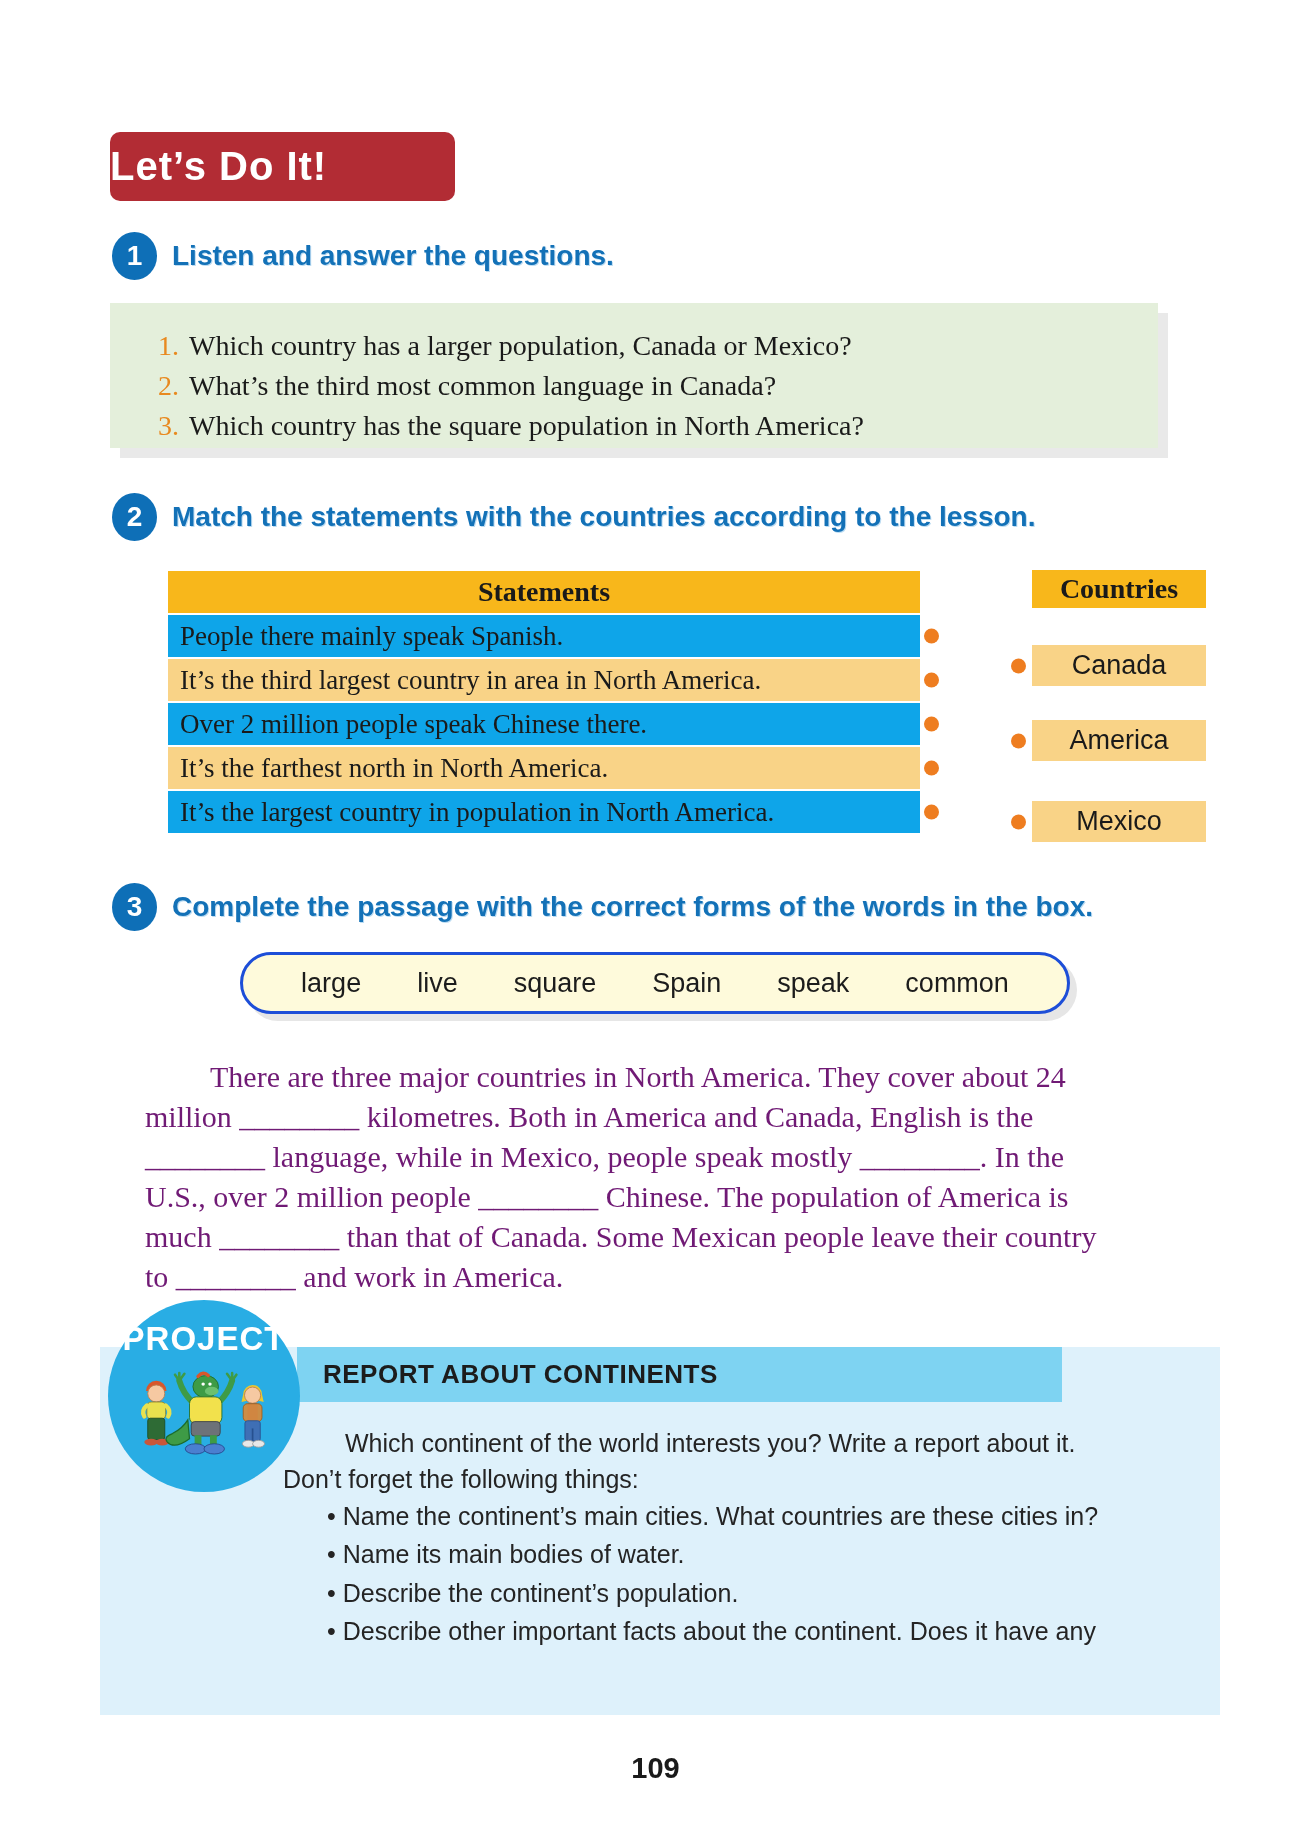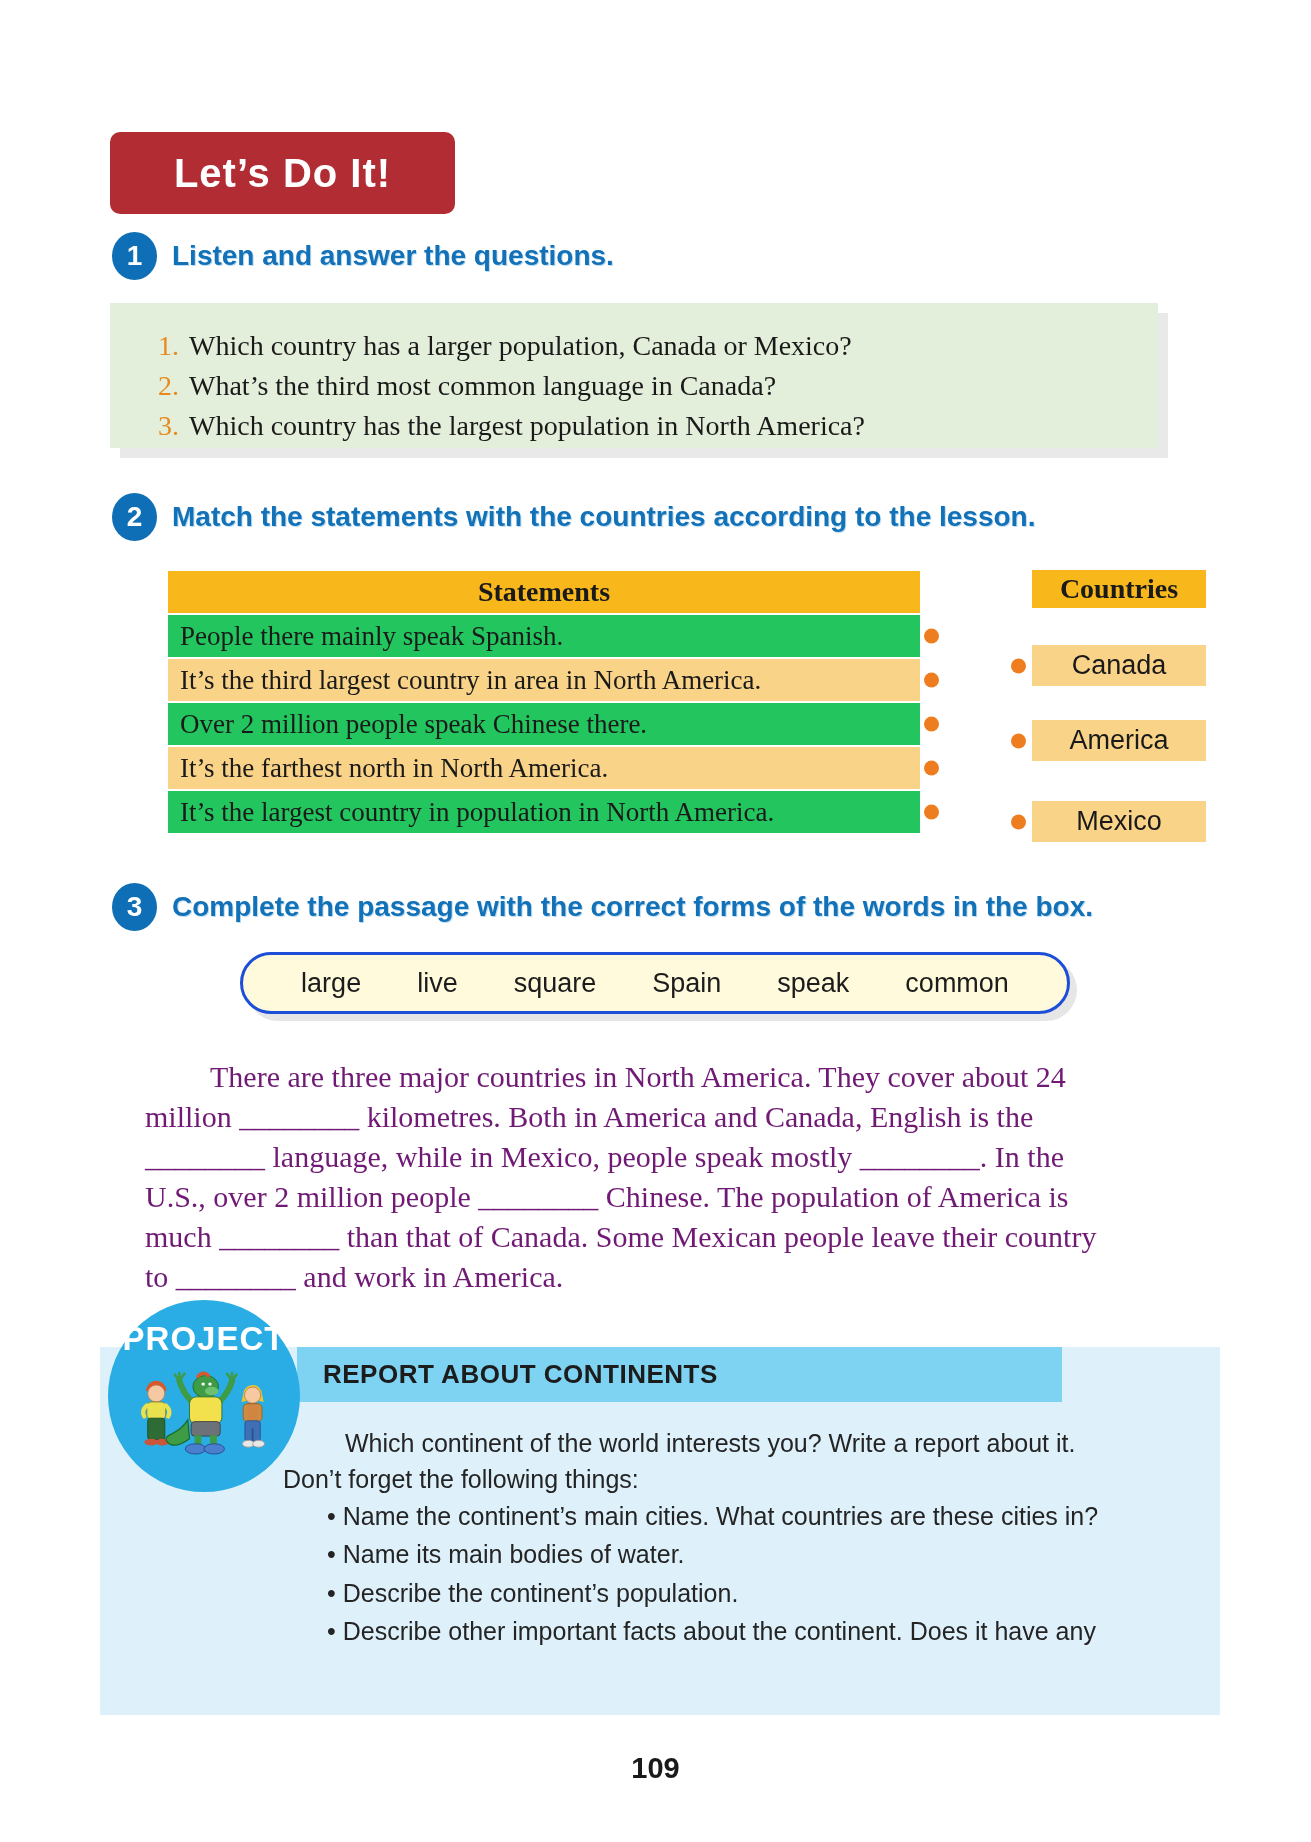--- a/index.html
+++ b/index.html
@@ -1,21 +1,21 @@
 <!DOCTYPE html>
 <html><head>
 <meta charset="utf-8">
 <style>
   html,body{margin:0;padding:0;background:#ffffff;}
   .page{position:relative;width:1311px;height:1842px;background:#ffffff;overflow:hidden;
         font-family:"Liberation Sans",sans-serif;}
 
   
-  .banner{position:absolute;left:110px;top:132px;width:345px;height:82px;
-          background:#b22c34;border-radius:10px;display:flex;align-items:center;justify-content:center;}
+  .banner{position:absolute;left:110px;top:132px;width:345px;height:69px;
+          background:#b22c34;border-radius:10px;display:flex;align-items:center;justify-content:flex-start;}
   .banner span{color:#ffffff;font-size:40px;font-weight:bold;letter-spacing:1px;}
 
   
   .ex-header{position:absolute;left:112px;display:flex;align-items:center;gap:15px;}
   .num-circle{width:45px;height:48px;border-radius:50%;background:#0e6fb7;color:#ffffff;
               font-size:28px;font-weight:bold;display:flex;align-items:center;justify-content:center;flex:0 0 auto;}
   .ex-title{color:#1371b7;font-size:28px;font-weight:bold;white-space:nowrap;
             text-shadow:1px 1px 0 #bcdcf2;}
 
   
@@ -24,21 +24,21 @@
   .question{display:flex;gap:10px;line-height:40px;font-family:"Liberation Serif",serif;
             font-size:28px;color:#1a1a1a;}
   .qnum{color:#e8891f;}
 
   
   .statements-table{position:absolute;left:168px;top:571px;width:752px;border-radius:24px;}
   .tbl-header{height:42px;background:#f8b71b;display:flex;align-items:center;justify-content:center;
               font-family:"Liberation Serif",serif;font-size:28px;font-weight:bold;color:#1a1a1a;}
   .stmt-row{position:relative;height:42px;margin-top:2px;display:flex;align-items:center;
             padding-left:12px;font-family:"Liberation Serif",serif;font-size:27px;color:#1a1a1a;}
-  .row-cream{background:#22c55e;}
+  .row-cream{background:#0ea5e9;}
   .row-orange{background:#f9d387;}
   .dot{width:15px;height:15px;border-radius:50%;background:#ee7d20;position:absolute;}
   .stmt-row .dot{right:-19px;top:50%;transform:translateY(-50%);}
   .countries-col{position:absolute;left:1032px;top:570px;width:174px;height:290px;}
   .countries-col .tbl-header{height:38px;}
   .country-box{position:absolute;left:0;width:174px;height:41px;background:#f9d387;
                display:flex;align-items:center;justify-content:center;
                font-family:Liberation Sans, sans-serif;font-size:27px;color:#1a1a1a;}
   .country-box .dot{left:-21px;top:50%;transform:translateY(-50%);}
 
@@ -82,21 +82,21 @@
     <div class="question">
       <span class="qnum">1.</span>
       <span>Which country has a larger population, Canada or Mexico?</span>
     </div>
     <div class="question">
       <span class="qnum">2.</span>
       <span>What’s the third most common language in Canada?</span>
     </div>
     <div class="question">
       <span class="qnum">3.</span>
-      <span>Which country has the largest population in North America?</span>
+      <span>Which country has the square population in North America?</span>
     </div>
   </div>
 
   <div class="ex-header" style="top:493px;">
     <div class="num-circle">2</div>
     <div class="ex-title">Match the statements with the countries according to the lesson.</div>
   </div>
 
   <div class="statements-table">
     <div class="tbl-header">Statements</div>

